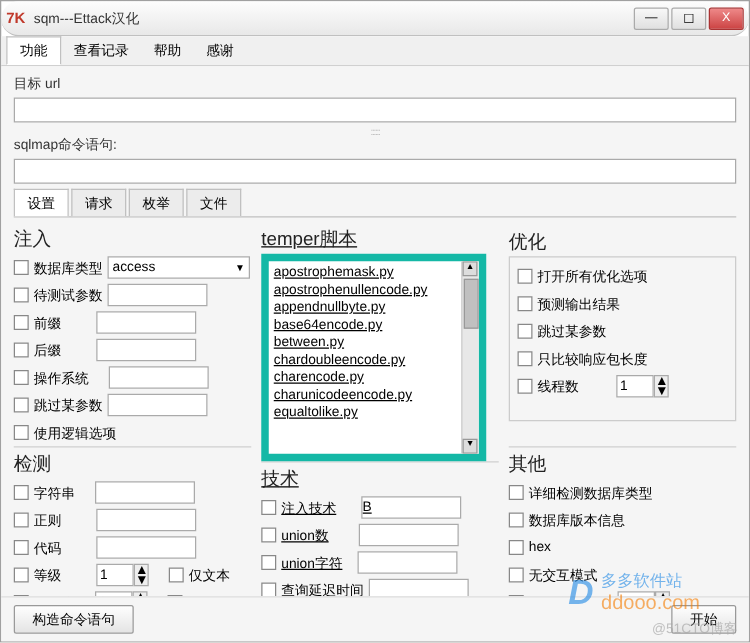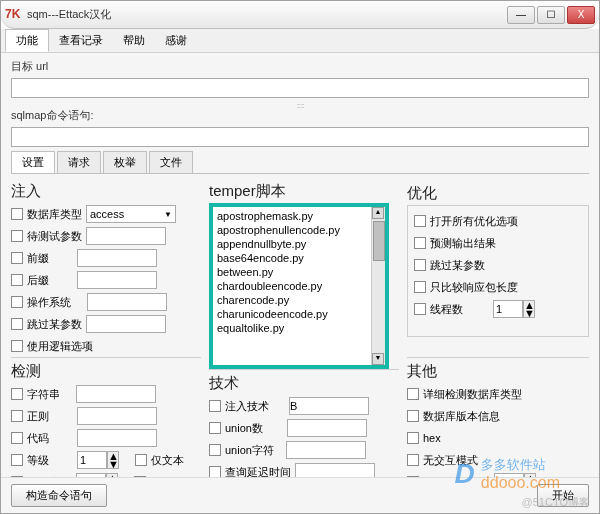--- a/index.html
+++ b/index.html
@@ -17,29 +17,29 @@
 .content { flex: 1; padding: 6px 10px; background: #f5f5f5; overflow: hidden; }
 .row { display: flex; align-items: center; margin-bottom: 4px; gap: 4px; }
 .label { color: #333; }
 .input-full { flex: 1; height: 20px; border: 1px solid #aaa; background: #fff; padding: 0 4px; }
 .hr-grip { height: 6px; display: flex; justify-content: center; align-items: center; color: #bbb; font-size: 8px; letter-spacing: -1px; }
 .tabs2 { display: flex; margin-top: 4px; border-bottom: 1px solid #c0c0c0; }
 .tab2 { padding: 3px 10px; background: #ececec; border: 1px solid #c0c0c0; border-bottom: none; margin-right: 2px; cursor: pointer; }
 .tab2.active { background: #fff; }
 .panel-area { display: flex; gap: 8px; padding-top: 6px; }
 .col-left { width: 190px; }
-.col-mid { width: 190px; }
+.col-mid { width: 190px; text-decoration: underline; }
 .col-right { flex: 1; }
 .section-hdr { font-size: 15px; color: #222; padding: 2px 0; }
 .chk-row { display: flex; align-items: center; height: 22px; gap: 4px; }
 .chk { width: 12px; height: 12px; border: 1px solid #888; background: #fff; }
 .small-input { width: 80px; height: 18px; border: 1px solid #aaa; background: #fff; }
-.combo { width: 90px; height: 18px; border: 1px solid #aaa; background: #fff; display: flex; align-items: center; justify-content: space-between; padding: 0 3px; }
+.combo { width: 114px; height: 18px; border: 1px solid #aaa; background: #fff; display: flex; align-items: center; justify-content: space-between; padding: 0 3px; }
 .combo .arrow { font-size: 8px; }
-.listbox { width: 180px; height: 166px; border: 4px solid #14b8a6; background: #fff; overflow: hidden; position: relative; }
+.listbox { width: 180px; height: 166px; border: 6px solid #14b8a6; background: #fff; overflow: hidden; position: relative; }
 .listbox-inner { padding: 2px 4px; }
 .listbox-item { padding: 1px 0; }
 .scroll-v { position: absolute; right: 0; top: 0; bottom: 0; width: 14px; background: #e8e8e8; border-left: 1px solid #ccc; }
 .scroll-thumb { background: #c0c0c0; border: 1px solid #999; width: 12px; height: 40px; margin: 14px auto 0; }
 .scroll-btn { width: 12px; height: 12px; background: #ddd; border: 1px solid #999; position: absolute; left: 0; font-size: 7px; text-align: center; }
 .box { border-top: 1px solid #d0d0d0; padding-top: 2px; }
 .num-combo { display: flex; align-items: center; }
 .num-input { width: 30px; height: 18px; border: 1px solid #aaa; background: #fff; padding: 0 2px; text-align: left; }
 .spin { width: 12px; height: 18px; border: 1px solid #aaa; background: #eee; font-size: 7px; display: flex; flex-direction: column; }
 .spin span { flex: 1; text-align: center; line-height: 8px; }

